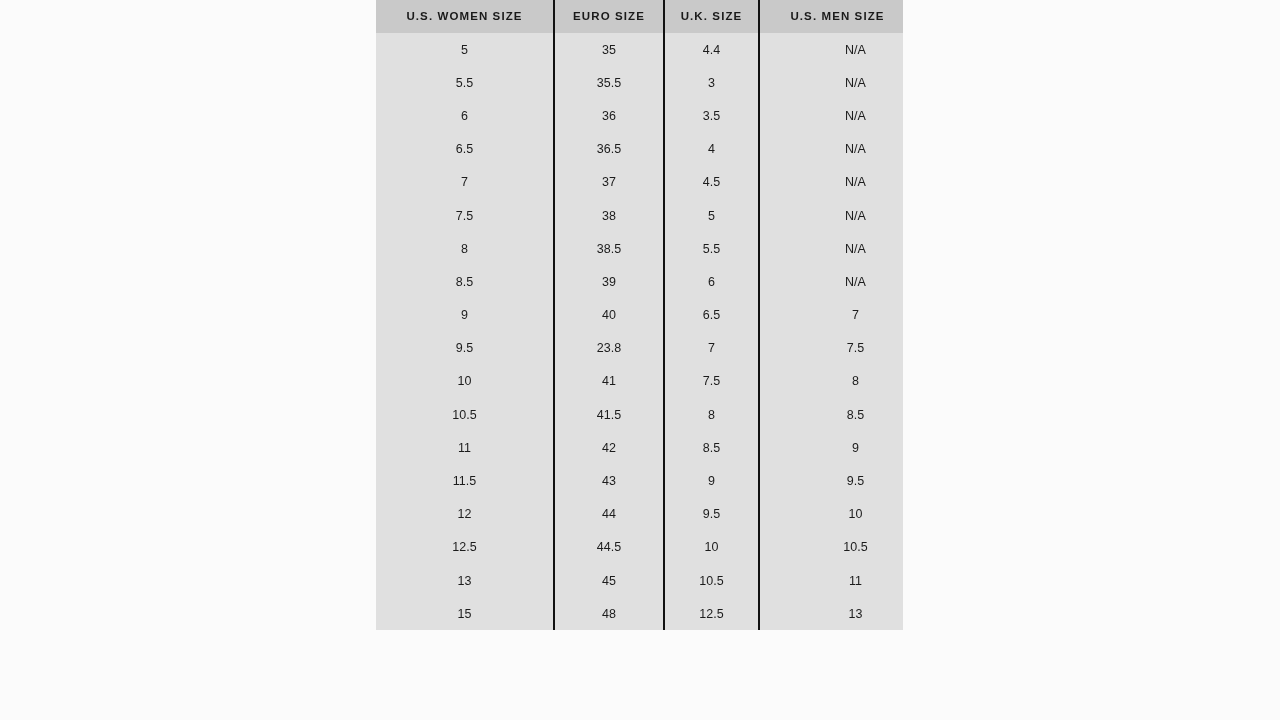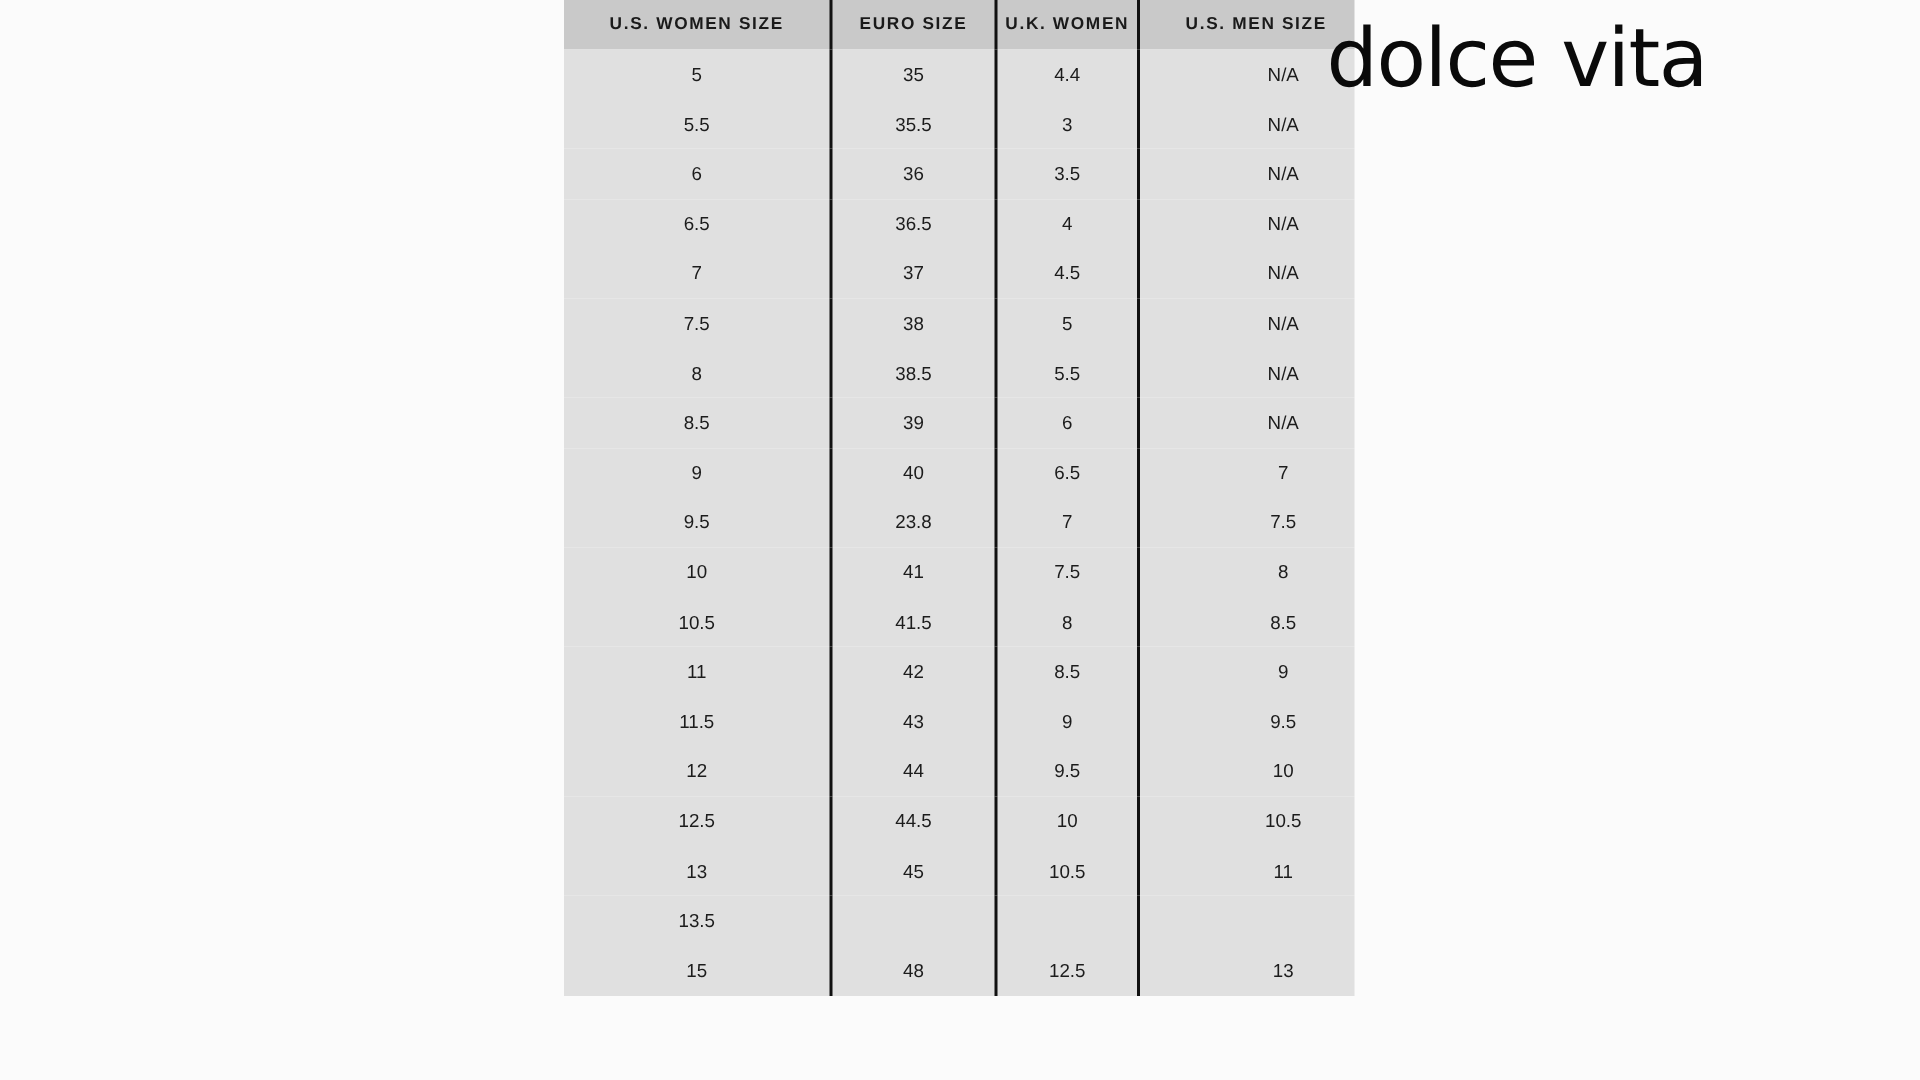--- a/index.html
+++ b/index.html
@@ -84,21 +84,21 @@
       <colgroup>
         <col class="c1">
           <col class="c2">
           <col class="c3">
           <col class="c4">
       </colgroup>
       <thead>
         <tr>
           <th>U.S. WOMEN SIZE</th>
           <th>EURO SIZE</th>
-          <th>U.K. WOMEN</th>
+          <th>U.K. SIZE</th>
           <th>U.S. MEN SIZE</th>
         </tr>
       </thead>
       <tbody id="table-body">
           <tr>
             <td>5</td>
             <td>35</td>
             <td>4.4</td>
             <td>N/A</td>
           </tr>
@@ -192,30 +192,23 @@
             <td>10</td>
             <td>10.5</td>
           </tr>
           <tr>
             <td>13</td>
             <td>45</td>
             <td>10.5</td>
             <td>11</td>
           </tr>
           <tr>
-            <td>13.5</td>
-            <td></td>
-            <td></td>
-            <td></td>
-          </tr>
-          <tr>
             <td>15</td>
             <td>48</td>
             <td>12.5</td>
             <td>13</td>
           </tr>
         </tbody>
     </table>
   </div>
 
-  <div class="brand-logo">dolce vita</div>
 
 </div>
 
 </body></html>

